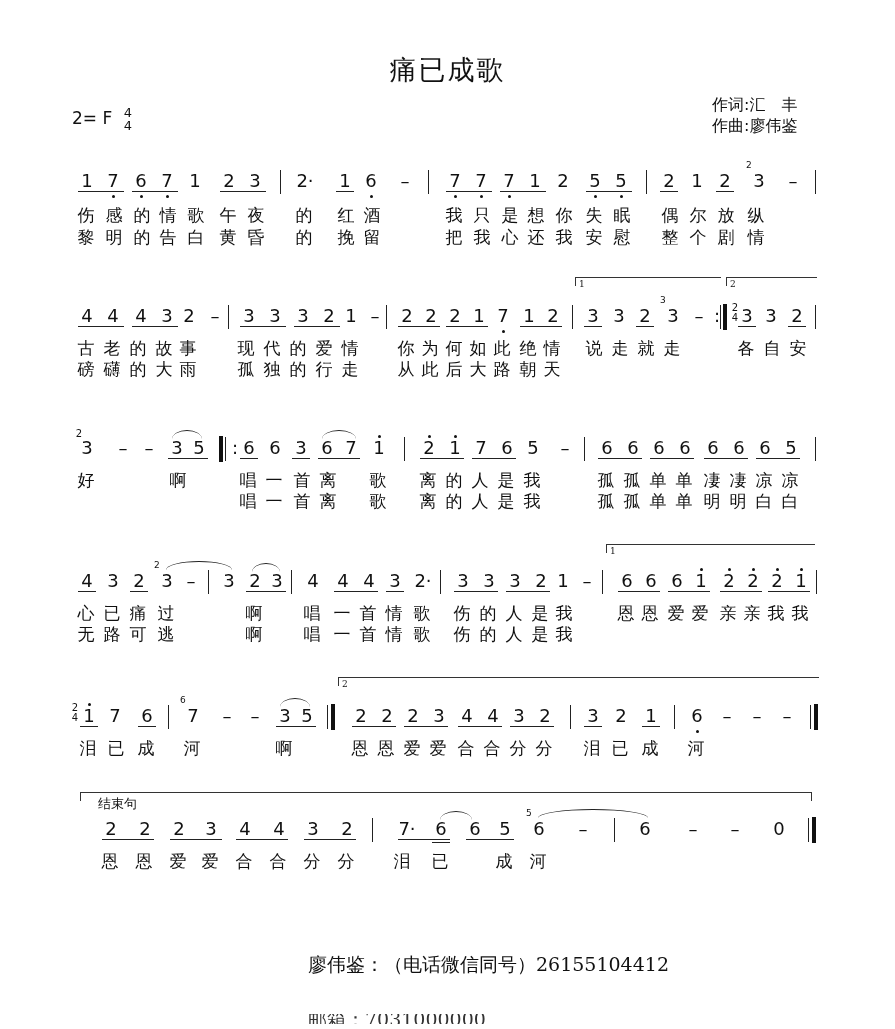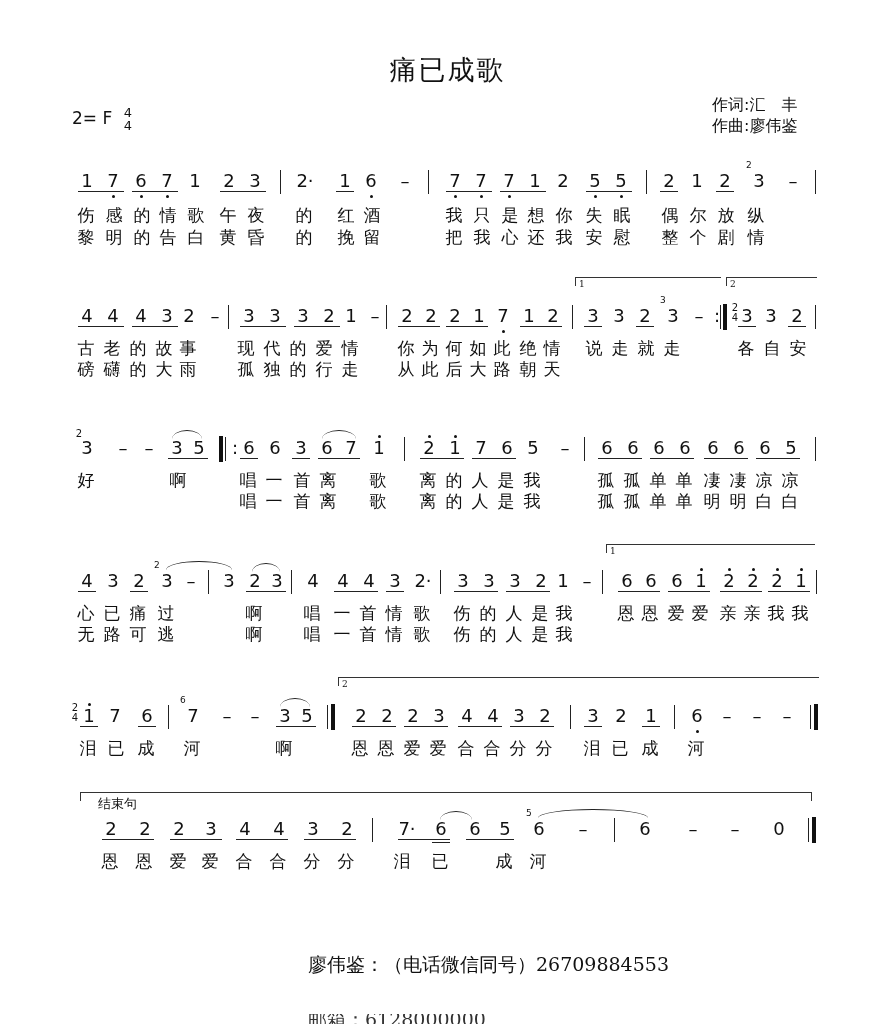--- a/index.html
+++ b/index.html
@@ -560,14 +560,14 @@
       <span style="left:268px">合</span>
       <span style="left:302px">分</span>
       <span style="left:336px">分</span>
       <span style="left:392px">泪</span>
       <span style="left:430px">已</span>
       <span style="left:494px">成</span>
       <span style="left:528px">河</span>
   </div>
 </div>
 
-<div class="abs footer1">廖伟鉴：（电话微信同号）26709884553</div>
-<div class="abs footer2">邮箱：6128000000</div>
+<div class="abs footer1">廖伟鉴：（电话微信同号）26155104412</div>
+<div class="abs footer2">邮箱：7031000000</div>
 
 </body></html>

